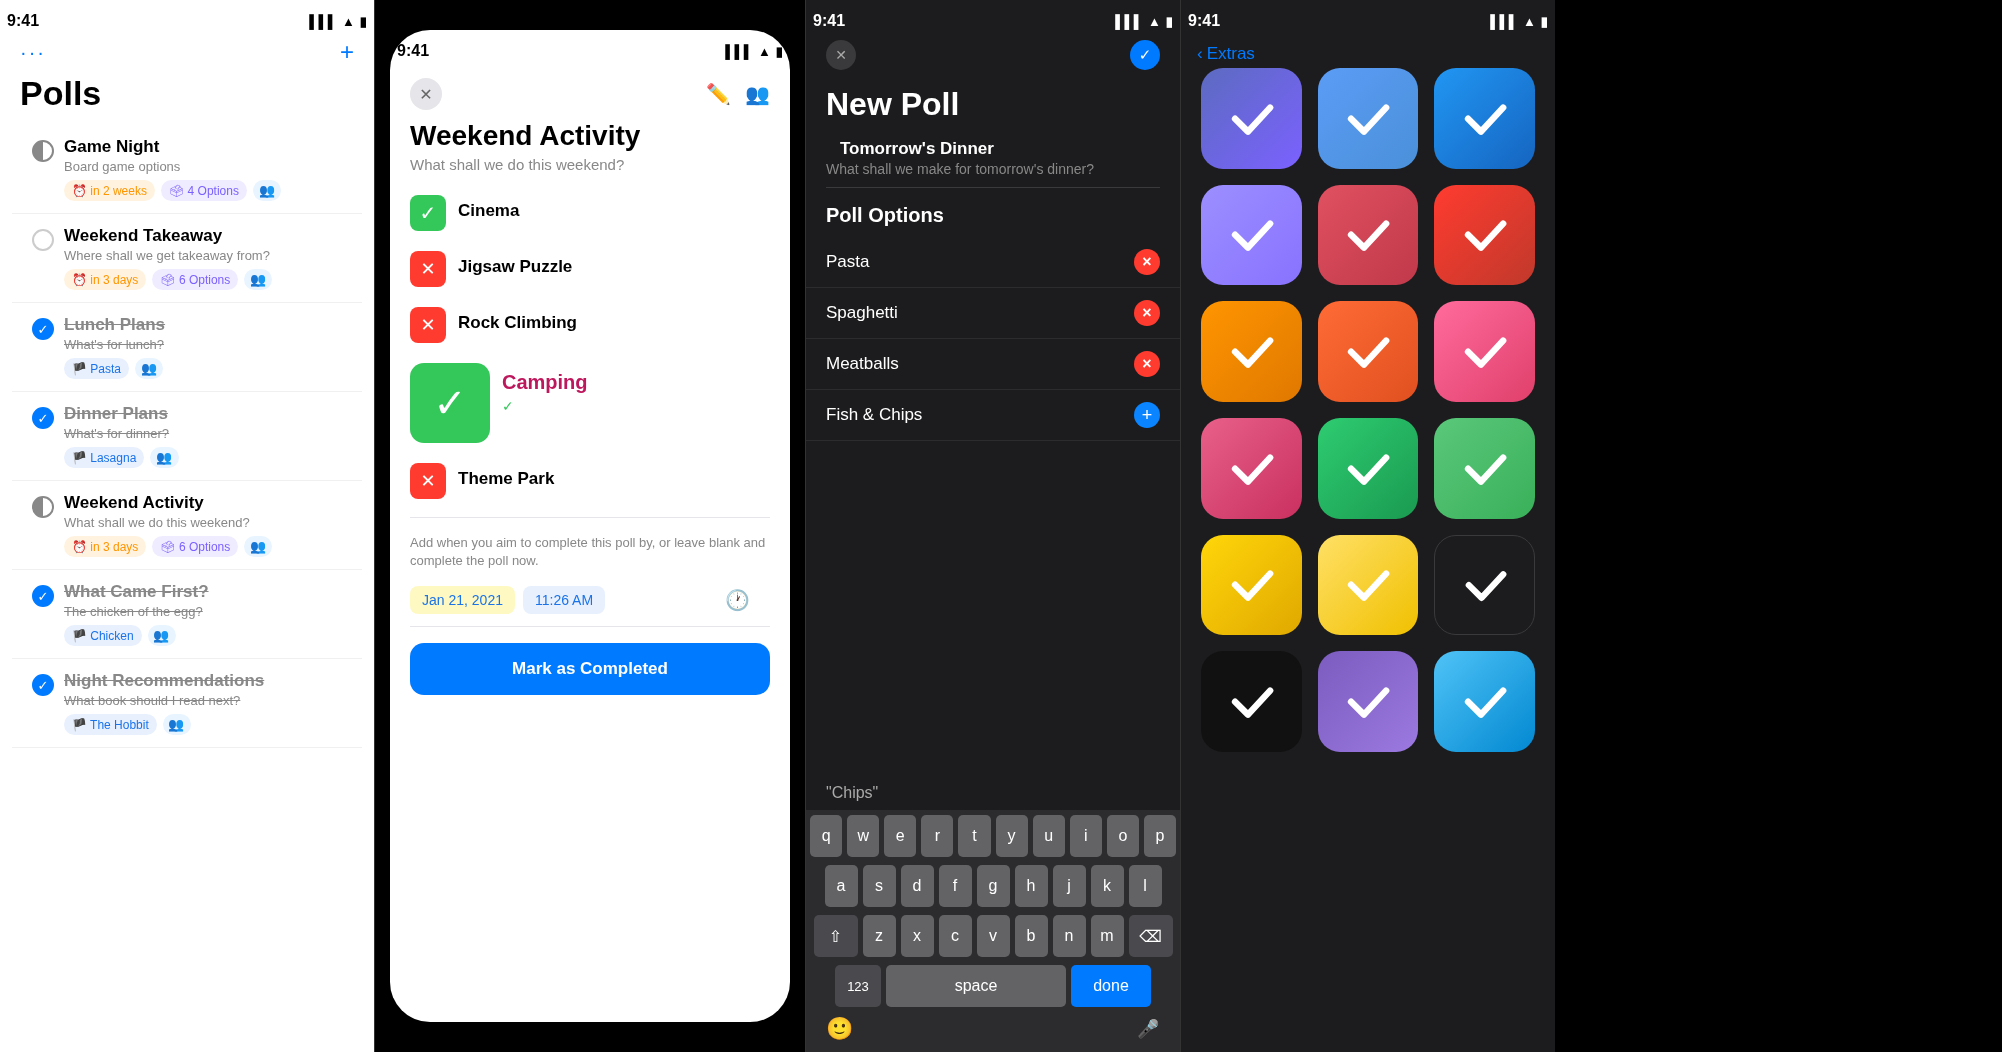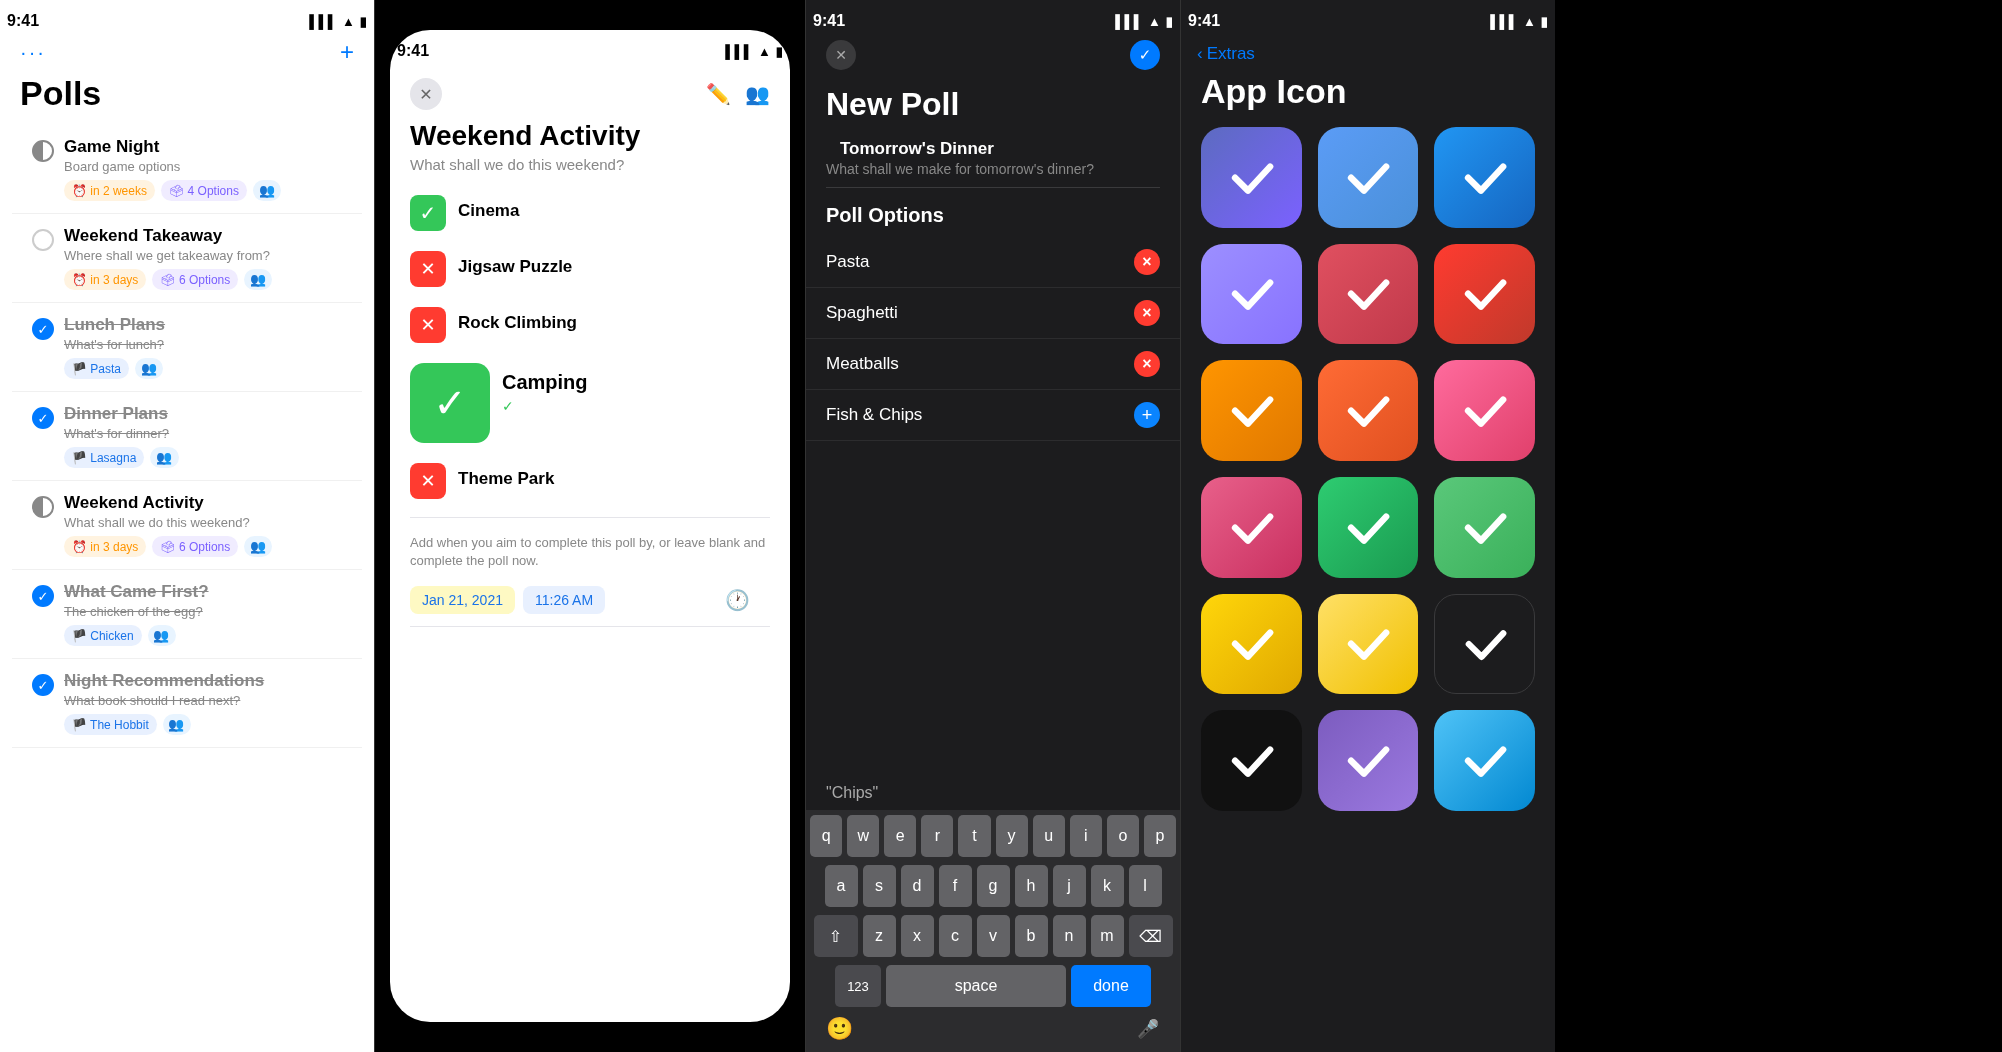--- a/index.html
+++ b/index.html
@@ -182,21 +182,21 @@
       padding: 10px 20px;
       align-items: flex-start;
     }
     .camping-icon-large {
       width: 80px; height: 80px; border-radius: 14px;
       background: #34C759;
       display: flex; align-items: center; justify-content: center;
       font-size: 36px; flex-shrink: 0;
     }
     .camping-text { padding-top: 8px; }
-    .camping-name { font-size: 20px; font-weight: 700; color: #000000; }
+    .camping-name { font-size: 20px; font-weight: 700; color: #be185d; }
     .camping-check { font-size: 14px; color: #34C759; margin-top: 4px; }
 
     .p2-divider { height: 1px; background: #e5e5ea; margin: 8px 20px; }
     .p2-completion-text { font-size: 13px; color: #888; padding: 8px 20px; line-height: 1.4; }
     .p2-date-row { display: flex; gap: 8px; padding: 8px 20px 4px; align-items: center; }
     .p2-date-pill {
       background: #fef9c3; color: #1a73e8;
       padding: 6px 12px; border-radius: 8px;
       font-size: 14px; font-weight: 500;
     }
@@ -502,20 +502,21 @@
     <div class="p2-completion-text">Add when you aim to complete this poll by, or leave blank and complete the poll now.</div>
 
     <div class="p2-date-row">
       <span class="p2-date-pill">Jan 21, 2021</span>
       <span class="p2-time-pill">11:26 AM</span>
       <span class="p2-clock">🕐</span>
     </div>
 
     <div class="p2-divider"></div>
 
+    <button class="mark-completed-btn">Mark as Completed</button>
   </div>
 </div>
 
 <div class="phone phone-3" style="position:relative;">
   <div class="status-bar dark">
     <span class="status-time">9:41</span>
     <div class="status-icons">
       <span>▌▌▌</span>
       <span>▲</span>
       <span>▮</span>
@@ -608,21 +609,20 @@
       <span>▌▌▌</span>
       <span>▲</span>
       <span>▮</span>
     </div>
   </div>
 
   <div class="p4-back">
     <span>‹</span>
     <span>Extras</span>
   </div>
-  <div class="p4-title">App Icon</div>
 
   <div class="icon-grid">
 
     <div class="app-icon-item icon-blue-purple">
       <svg viewBox="0 0 60 60" fill="none">
           <path d="M12 30L26 44L50 18" stroke="white" stroke-width="7" stroke-linecap="round" stroke-linejoin="round"></path>
         </svg>
     </div>
     <div class="app-icon-item icon-blue-light">
       <svg viewBox="0 0 60 60" fill="none">

